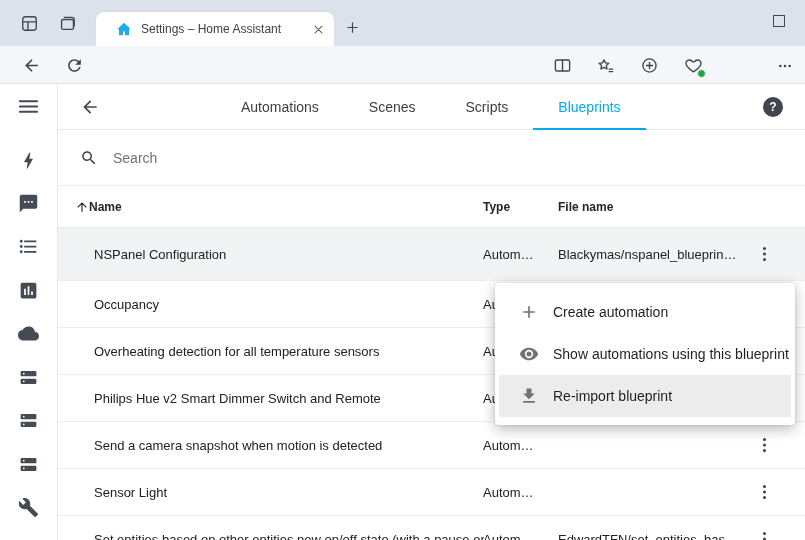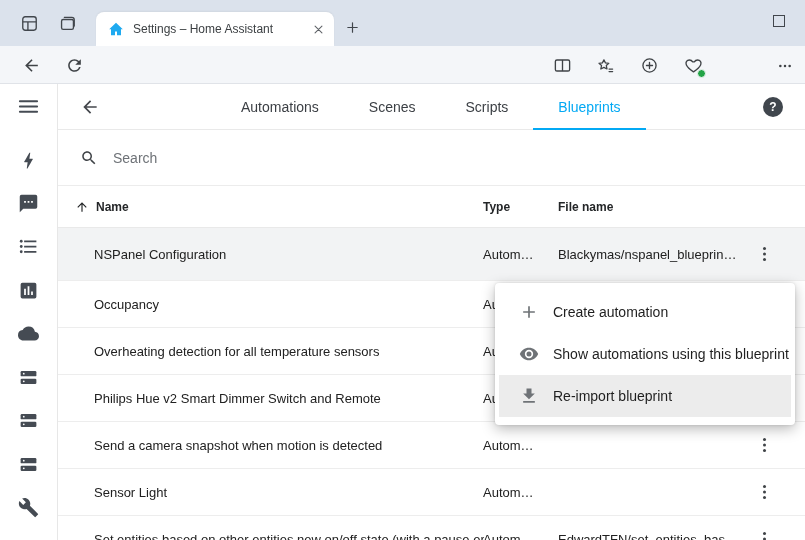--- a/index.html
+++ b/index.html
@@ -7,21 +7,21 @@
          font-family:"Liberation Sans",sans-serif;color:#212121;}
   svg{display:block;width:100%;height:100%;}
   .icon{display:inline-block;}
 
   
   .titlebar{position:absolute;left:0;top:0;right:0;height:46px;background:#dbe2ec;}
   .tb-icon{position:absolute;top:14px;width:19px;height:19px;color:#41464c;}
   .tb-icon.ws{left:20px;}
   .tb-icon.ta{left:58px;}
   .tab{position:absolute;left:96px;top:12px;width:238px;height:34px;background:#fff;
-       border-radius:8px 8px 0 0;display:flex;align-items:center;padding:0 8px 0 12px;
+       border-radius:8px 8px 0 0;display:flex;align-items:center;padding:0 8px 0 20px;
        box-sizing:border-box;box-shadow:0 -1px 2px rgba(0,0,0,.05);}
   .favicon{width:16px;height:16px;color:#1faaf0;flex:0 0 auto;}
   .tab-title{flex:1;font-size:12px;color:#3c4043;white-space:nowrap;overflow:hidden;
              text-overflow:ellipsis;margin:0 6px 0 9px;}
   .tab-close{width:15px;height:15px;color:#5f6368;flex:0 0 auto;}
   .newtab{position:absolute;left:345px;top:20px;width:15px;height:15px;color:#41464c;}
   .winbtn{position:absolute;right:20px;top:15px;width:10px;height:10px;border:1.4px solid #41464c;
           background:transparent;}
 
   
@@ -75,21 +75,21 @@
   .search-ic{width:18px;height:18px;color:#3f4347;}
   .search-input{border:none;outline:none;background:transparent;font-family:inherit;
                 font-size:14px;color:#212121;margin-left:13px;width:420px;}
   .search-input::placeholder{color:#6e7277;opacity:1;}
 
   
   .thead{position:absolute;left:58px;top:186px;right:0;height:42px;background:#fff;
          border-bottom:1px solid #e9e9e9;display:flex;align-items:center;
          font-size:12px;font-weight:bold;color:#242628;box-sizing:border-box;}
   .sort-ic{width:14px;height:14px;color:#242628;margin-left:17px;}
-  .h-name{margin-left:7px;}
+  .h-name{}
   .h-type{position:absolute;left:425px;}
   .h-file{position:absolute;left:500px;}
   .rows{position:absolute;left:58px;top:228px;right:0;}
   .row{position:relative;height:47px;border-bottom:1px solid #ededed;display:flex;
        align-items:center;font-size:13px;color:#212121;background:#fff;box-sizing:border-box;}
   .row.sel{height:53px;background:#f2f3f4;}
   .c-name{margin-left:36px;max-width:390px;white-space:nowrap;overflow:hidden;}
   .c-type{position:absolute;left:425px;white-space:nowrap;}
   .c-file{position:absolute;left:500px;max-width:198px;white-space:nowrap;overflow:hidden;}
   .kebab{position:absolute;left:697px;top:50%;transform:translateY(-50%);

